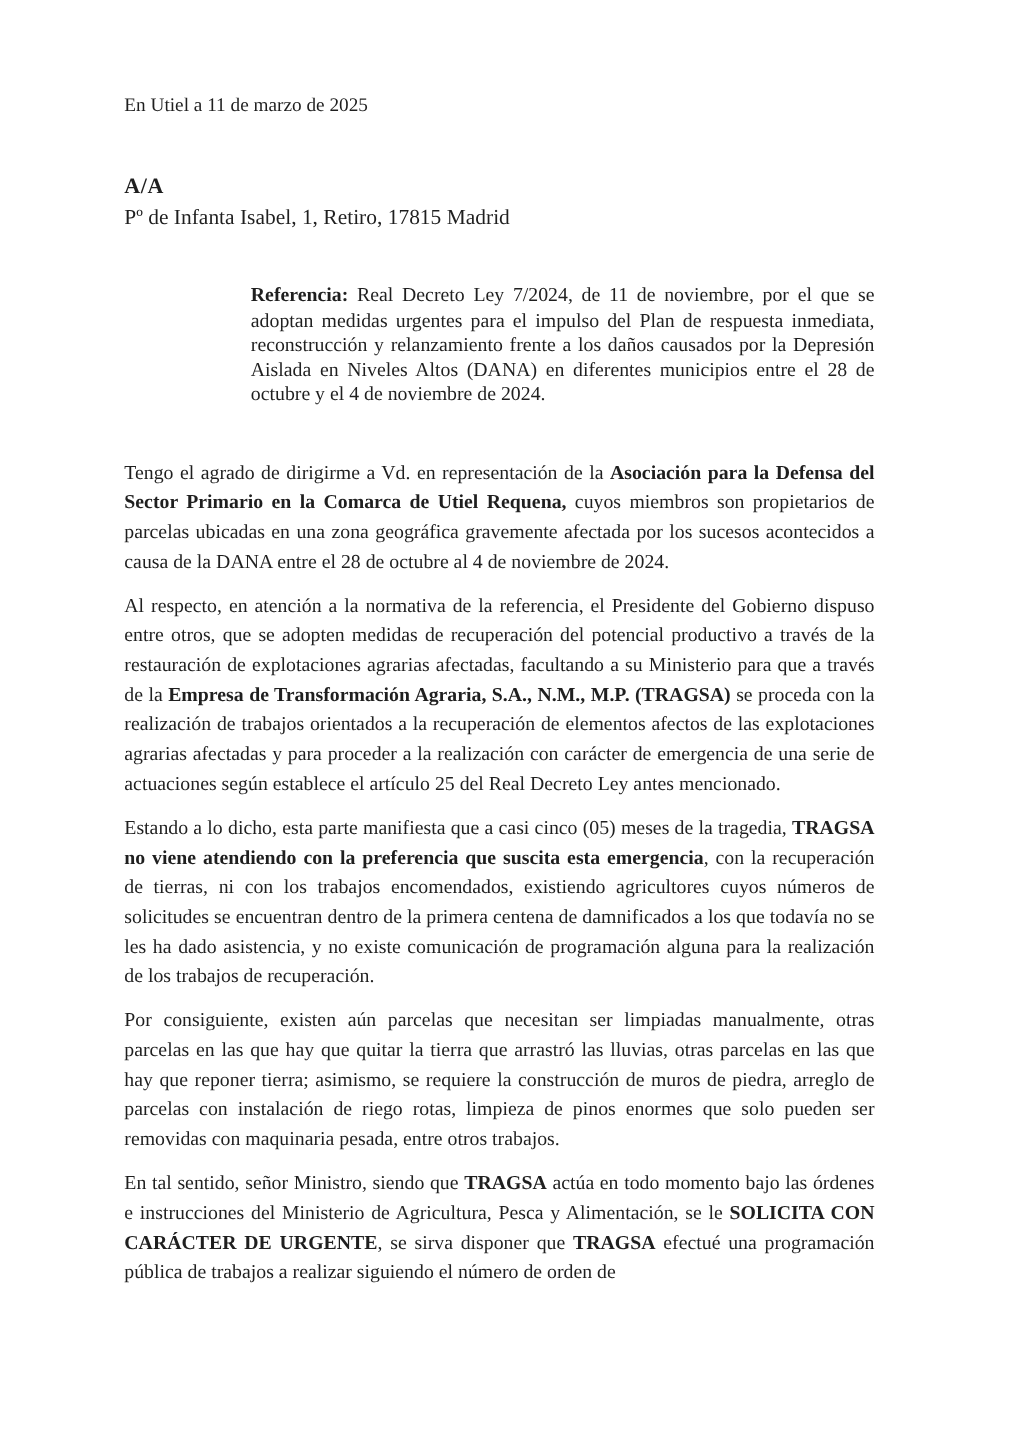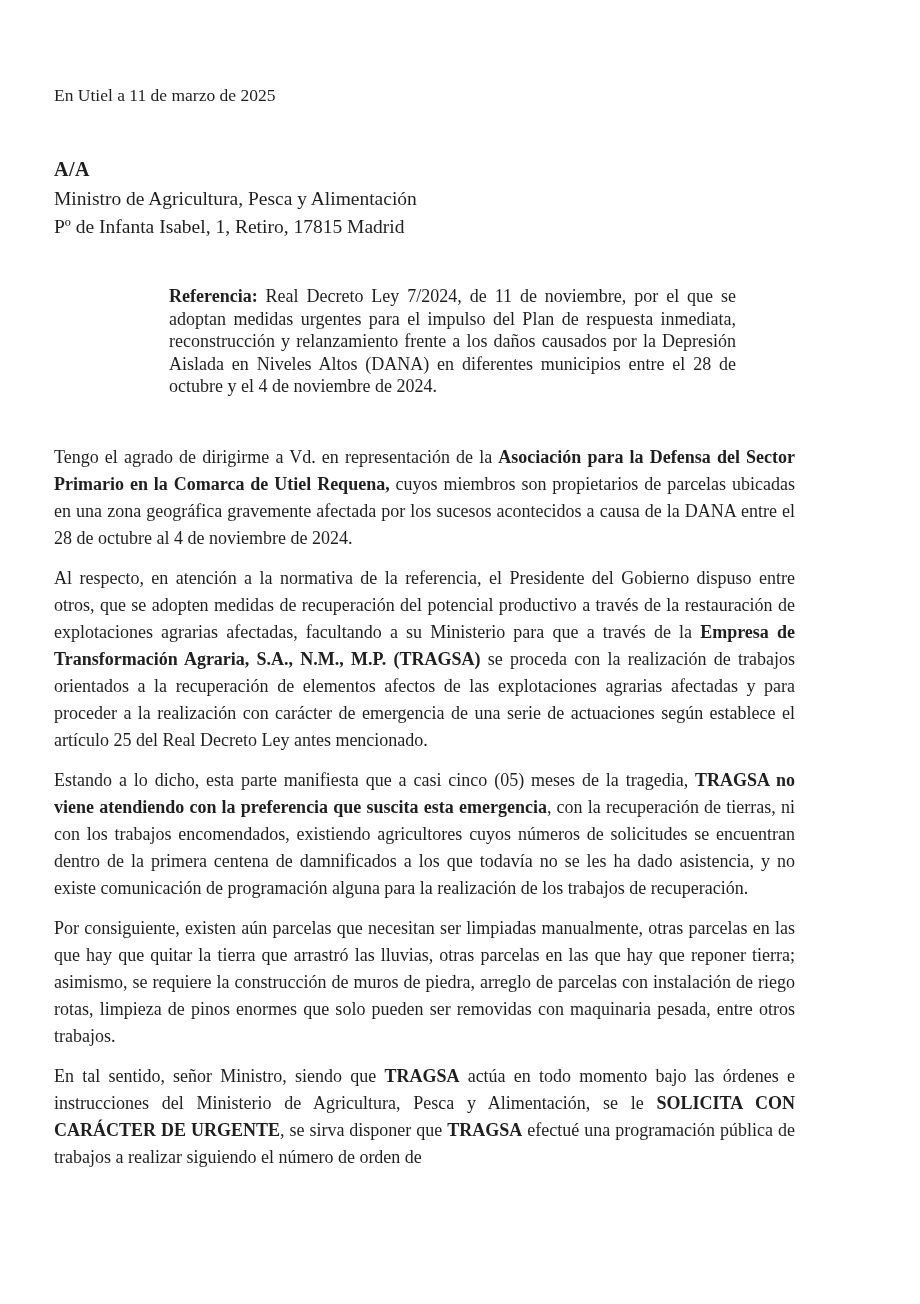--- a/index.html
+++ b/index.html
@@ -12,21 +12,21 @@
     height: 1304px;
     overflow: hidden;
     font-family: "Liberation Serif", "DejaVu Serif", serif;
     color: #1f1f1f;
     -webkit-font-smoothing: antialiased;
   }
   .page {
     box-sizing: border-box;
     width: 920px;
     height: 1304px;
-    padding: 82px 125px 0 54px;
+    padding: 82px 125px 0 113px;
     background: #ffffff;
   }
   .date-line {
     font-size: 17.5px;
     line-height: 27px;
     margin-bottom: 46px;
   }
   .recipient {
     font-size: 19.5px;
     line-height: 28px;
@@ -58,21 +58,20 @@
 </style>
 </head>
 <body>
 
 <div class="page">
 
   <div class="date-line">En Utiel a 11 de marzo de 2025</div>
 
   <div class="recipient">
     <div class="salutation">A/A</div>
-    <div class="recipient-line">Ministro de Agricultura, Pesca y Alimentación</div>
     <div class="recipient-line">Pº de Infanta Isabel, 1, Retiro, 17815 Madrid</div>
   </div>
 
   <div class="reference"><span class="b">Referencia:</span><span> Real Decreto Ley 7/2024, de 11 de noviembre, por el que se adoptan medidas urgentes para el impulso del Plan de respuesta inmediata, reconstrucción y relanzamiento frente a los daños causados por la Depresión Aislada en Niveles Altos (DANA) en diferentes municipios entre el 28 de octubre y el 4 de noviembre de 2024.</span></div>
 
   <div class="letter-body">
       <p><span>Tengo el agrado de dirigirme a Vd. en representación de la </span><span class="b">Asociación para la Defensa del Sector Primario en la Comarca de Utiel Requena,</span><span> cuyos miembros son propietarios de parcelas ubicadas en una zona geográfica gravemente afectada por los sucesos acontecidos a causa de la DANA entre el 28 de octubre al 4 de noviembre de 2024.</span></p>
       <p><span>Al respecto, en atención a la normativa de la referencia, el Presidente del Gobierno dispuso entre otros, que se adopten medidas de recuperación del potencial productivo a través de la restauración de explotaciones agrarias afectadas, facultando a su Ministerio para que a través de la </span><span class="b">Empresa de Transformación Agraria, S.A., N.M., M.P. (TRAGSA)</span><span> se proceda con la realización de trabajos orientados a la recuperación de elementos afectos de las explotaciones agrarias afectadas y para proceder a la realización con carácter de emergencia de una serie de actuaciones según establece el artículo 25 del Real Decreto Ley antes mencionado.</span></p>
       <p><span>Estando a lo dicho, esta parte manifiesta que a casi cinco (05) meses de la tragedia, </span><span class="b">TRAGSA no viene atendiendo con la preferencia que suscita esta emergencia</span><span>, con la recuperación de tierras, ni con los trabajos encomendados, existiendo agricultores cuyos números de solicitudes se encuentran dentro de la primera centena de damnificados a los que todavía no se les ha dado asistencia, y no existe comunicación de programación alguna para la realización de los trabajos de recuperación.</span></p>
       <p><span>Por consiguiente, existen aún parcelas que necesitan ser limpiadas manualmente, otras parcelas en las que hay que quitar la tierra que arrastró las lluvias, otras parcelas en las que hay que reponer tierra; asimismo, se requiere la construcción de muros de piedra, arreglo de parcelas con instalación de riego rotas, limpieza de pinos enormes que solo pueden ser removidas con maquinaria pesada, entre otros trabajos.</span></p>

